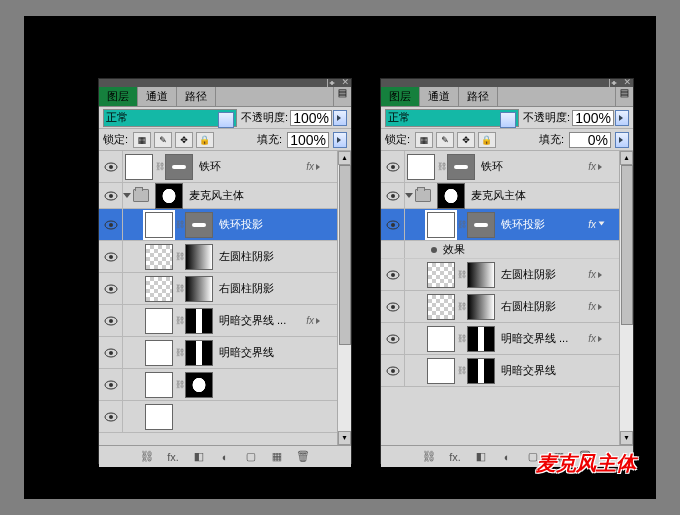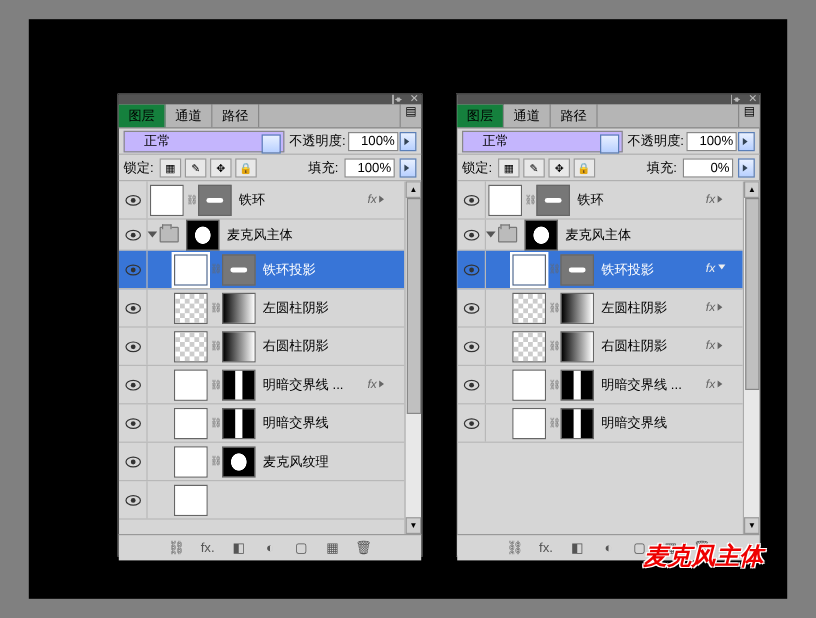--- a/index.html
+++ b/index.html
@@ -10,25 +10,25 @@
 .panel.right{left:356px;height:386px}
 .grip{height:8px;background:#535353;position:relative}
 .grip::after{content:"";position:absolute;right:2px;top:0;width:30px;height:8px;background:linear-gradient(90deg,transparent 0,transparent 8px,#aaa 8px,#aaa 9px,transparent 9px)}
 .grip .arrows{position:absolute;right:18px;top:-1px;color:#bbb;font-size:8px;letter-spacing:-2px}
 .grip .x{position:absolute;right:2px;top:-2px;color:#bbb;font-size:9px}
 .tabs{display:flex;background:#b5b5b5;height:20px;border-bottom:1px solid #888}
 .tab{padding:2px 8px;font-size:11px;color:#000;border-right:1px solid #888;cursor:pointer}
 .tab.active{background:#15803d}
 .tab-menu{margin-left:auto;width:18px;text-align:center;font-size:10px;border-left:1px solid #888}
 .row{display:flex;align-items:center;height:22px;border-bottom:1px solid #b0b0b0;padding:0 4px;font-size:11px}
-.blend{flex:1;background:#c4b5fd;border:1px solid #888;height:18px;display:flex;align-items:center;padding:0 16px;position:relative;margin-right:4px}
+.blend{flex:1;background:#14b8a6;border:1px solid #888;height:18px;display:flex;align-items:center;padding:0 2px;position:relative;margin-right:4px}
 .blend::after{content:"";position:absolute;right:2px;top:2px;width:14px;height:14px;background:linear-gradient(#e8f0ff,#b8d0ff);border:1px solid #5a7fb8}
 .blend .tri{position:absolute;right:5px;top:6px;border:3px solid transparent;border-top:4px solid #345}
 .lbl{margin-right:2px}
-.numbox{background:#fff;border:1px solid #888;width:42px;height:16px;font-size:11px;text-align:center;padding-right:2px;display:inline-flex;align-items:center;justify-content:flex-end}
+.numbox{background:#fff;border:1px solid #888;width:42px;height:16px;font-size:14px;text-align:center;padding-right:2px;display:inline-flex;align-items:center;justify-content:flex-end}
 .ab{width:14px;height:16px;background:linear-gradient(#e8f0ff,#b8d0ff);border:1px solid #5a7fb8;display:inline-flex;align-items:center;justify-content:center;margin-left:1px}
 .ab .tri{border:3px solid transparent;border-left:4px solid #345}
 .locks{gap:3px}
 .lockicon{width:18px;height:16px;border:1px solid #999;display:inline-flex;align-items:center;justify-content:center;font-size:9px;background:#e8e8e8}
 .layers{overflow:hidden;position:relative;height:294px}
 .scroll{position:absolute;right:0;top:0;width:14px;height:100%;background:#e8e8e8;border-left:1px solid #aaa}
 .scroll .btn{height:14px;background:#d0d0d0;border:1px solid #999;font-size:8px;text-align:center;line-height:12px}
 .scroll .thumb{position:absolute;left:1px;width:12px;background:#c0c0c0;border:1px solid #888}
 .layerlist{margin-right:14px}
 .layer{display:flex;align-items:center;height:32px;border-bottom:1px solid #b8b8b8;font-size:11px;position:relative}
@@ -230,21 +230,20 @@
               </svg>
             </div>
             <span class="indent" style="width:20px"></span>
             <span class="thumb-box">
               <div class="inner " style="background:#fff"></div>
             </span>
             <span class="link">⛓</span>
             <span class="thumb-box">
               <div class="inner grad-oval"></div>
             </span>
-            <span class="lname">麦克风纹理</span>
           </div>
           <div class="layer">
             <div class="eye">
               <svg viewBox="0 0 14 10">
                 <ellipse cx="7" cy="5" rx="6" ry="4" fill="none" stroke="#333" stroke-width="1"></ellipse>
                 <circle cx="7" cy="5" r="2" fill="#333"></circle>
               </svg>
             </div>
             <span class="indent" style="width:20px"></span>
             <span class="thumb-box">
@@ -347,20 +346,21 @@
             <span class="thumb-box sel">
               <div class="inner " style="background:#fff"></div>
             </span>
             <span class="link">⛓</span>
             <span class="thumb-box mask">
               <span class="slot"></span>
             </span>
             <span class="lname">铁环投影</span>
             <span class="fx">fx<span class="fx-tri" style="transform:rotate(90deg)"></span></span>
           </div>
+          <div class="effect-row"><div class="eye"></div><span class="bullet"></span>效果</div>
           <div class="layer">
             <div class="eye">
               <svg viewBox="0 0 14 10">
                 <ellipse cx="7" cy="5" rx="6" ry="4" fill="none" stroke="#333" stroke-width="1"></ellipse>
                 <circle cx="7" cy="5" r="2" fill="#333"></circle>
               </svg>
             </div>
             <span class="indent" style="width:20px"></span>
             <span class="thumb-box">
               <div class="inner checker" style=""></div>

